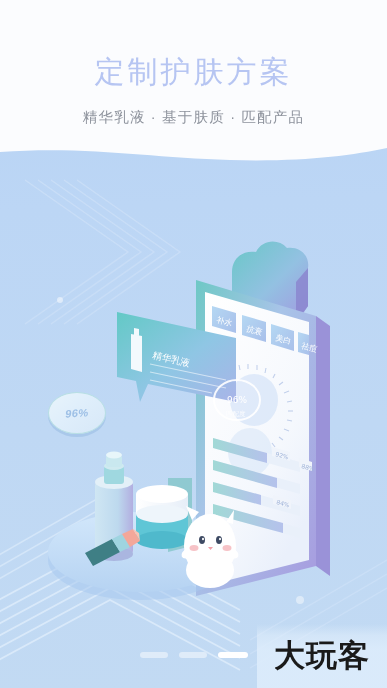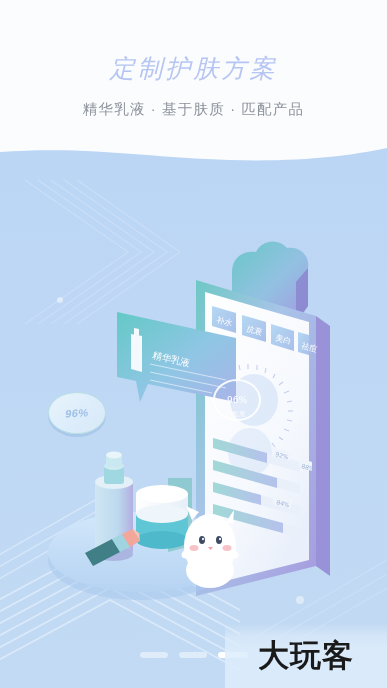--- a/index.html
+++ b/index.html
@@ -27,25 +27,24 @@
 
   
   .header {
     position: absolute;
     left: 0; top: 0; width: 387px; height: 165px;
     z-index: 5;
     text-align: center;
   }
   .title {
     margin-top: 52px;
-    font-size: 25px;
+    font-size: 30px;
     letter-spacing: 3px;
     color: #b6c5f2;
     font-weight: 500;
-    font-style: italic;
   }
   .subtitle {
     margin-top: 15px;
     font-size: 14.5px;
     letter-spacing: 1.2px;
     color: #8d929c;
     font-weight: 400;
   }
 
   
@@ -74,21 +73,21 @@
     position: absolute; left: 0; bottom: 30px; width: 387px;
     display: flex; justify-content: center; align-items: center; gap: 11px;
     z-index: 10;
   }
   .dot { width: 28px; height: 6px; border-radius: 3px; background: rgba(255,255,255,.48); }
   .dot.active { background: #ffffff; width: 30px; }
 
   
   .watermark {
     position: absolute; right: 0; bottom: 0;
-    width: 162px; height: 64px;
+    width: 130px; height: 64px;
     background: linear-gradient(180deg, rgba(233,243,253,.0) 0%, rgba(226,239,252,.55) 18%, rgba(222,237,252,.85) 40%, rgba(219,235,251,.95) 100%);
     z-index: 11;
     display: flex; align-items: center; justify-content: center;
   }
   .watermark span {
     font-size: 31px; font-weight: 700; color: #1a1a1a; letter-spacing: 1px;
     font-family: "DejaVu Sans", sans-serif;
   }
 </style>
 </head>

